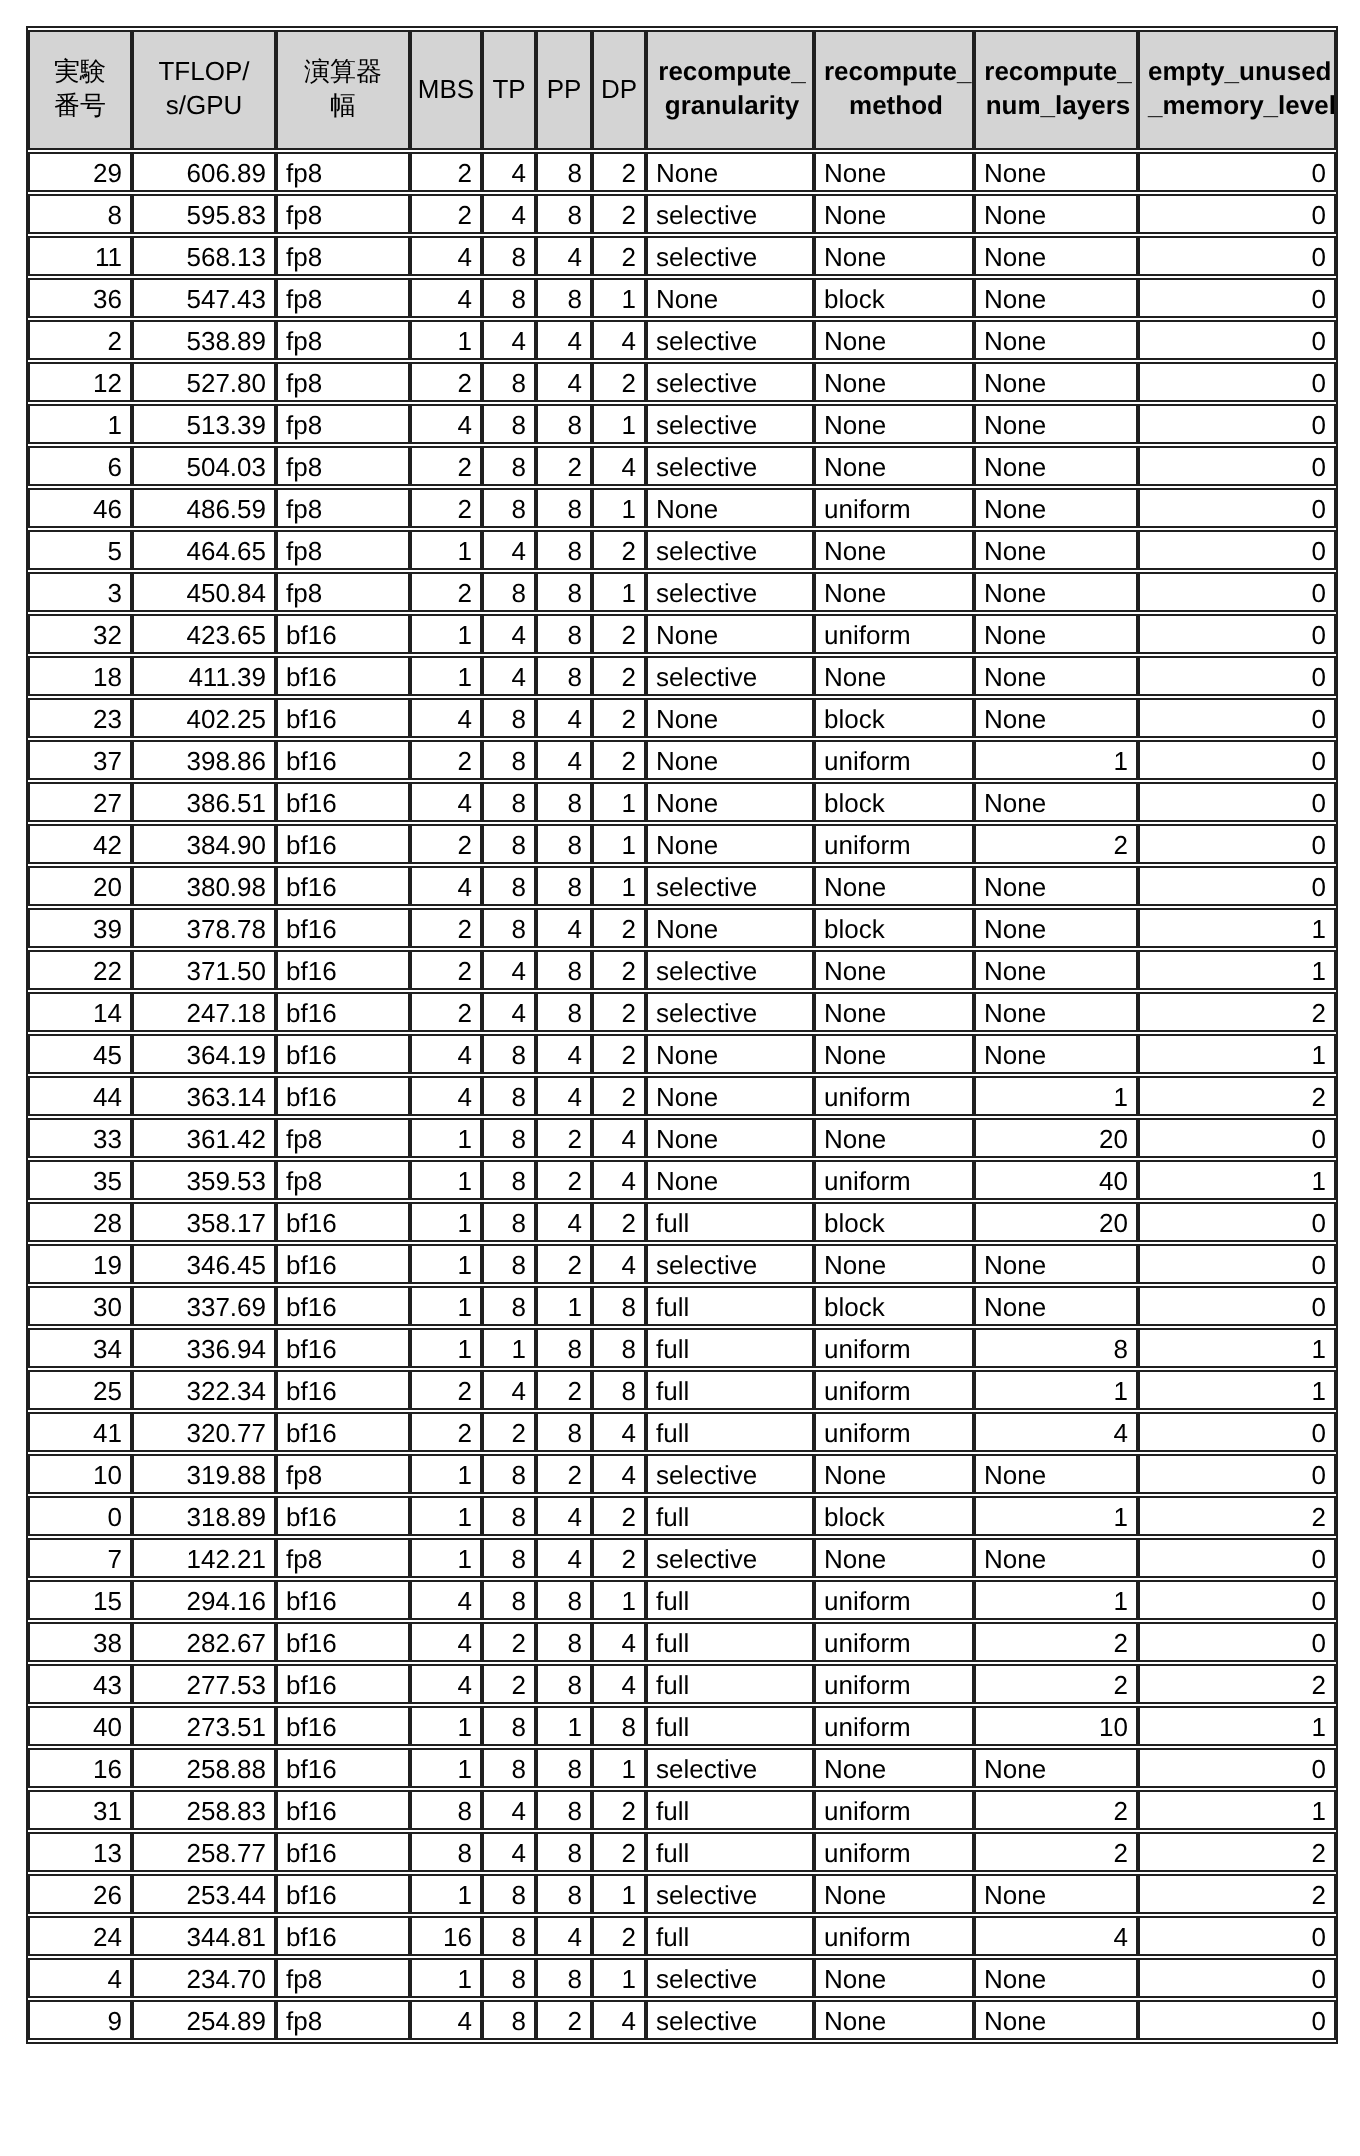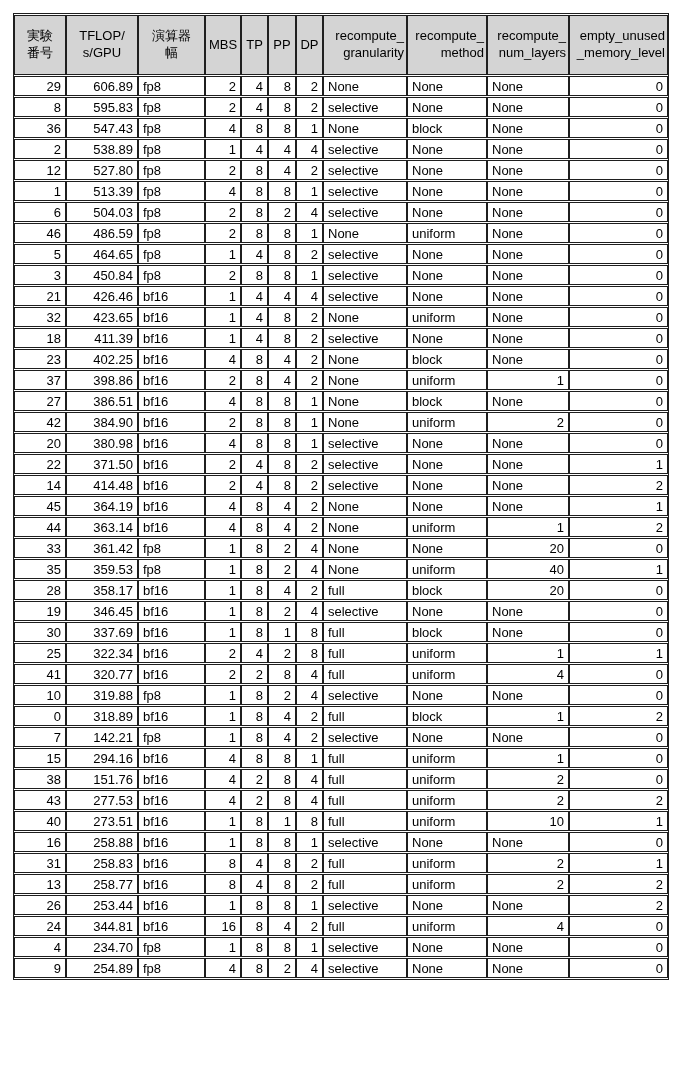--- a/index.html
+++ b/index.html
@@ -48,22 +48,23 @@
   }
   th {
     background: #d4d4d4;
     height: 60px;
     white-space: pre-line;
     line-height: 1.3;
     text-align: center;
     padding: 2px 2px;
   }
   th:nth-child(n+8) {
-    text-align: right;
+    text-align: center;
     padding-left: 4px;
+    font-weight: bold;
   }
   td {
     height: 20px;
     background: #ffffff;
     white-space: nowrap;
     padding: 0 4px;
   }
   td.num { text-align: right; }
   td.txt { text-align: left; }
 </style>
@@ -128,20 +129,33 @@
           <td class="num">2</td>
           <td class="num">4</td>
           <td class="num">8</td>
           <td class="num">2</td>
           <td class="txt">selective</td>
           <td class="txt">None</td>
           <td class="txt">None</td>
           <td class="num">0</td>
         </tr>
         <tr>
+          <td class="num">11</td>
+          <td class="num">568.13</td>
+          <td class="txt">fp8</td>
+          <td class="num">4</td>
+          <td class="num">8</td>
+          <td class="num">4</td>
+          <td class="num">2</td>
+          <td class="txt">selective</td>
+          <td class="txt">None</td>
+          <td class="txt">None</td>
+          <td class="num">0</td>
+        </tr>
+        <tr>
           <td class="num">36</td>
           <td class="num">547.43</td>
           <td class="txt">fp8</td>
           <td class="num">4</td>
           <td class="num">8</td>
           <td class="num">8</td>
           <td class="num">1</td>
           <td class="txt">None</td>
           <td class="txt">block</td>
           <td class="txt">None</td>
@@ -232,33 +246,20 @@
           <td class="num">2</td>
           <td class="num">8</td>
           <td class="num">8</td>
           <td class="num">1</td>
           <td class="txt">selective</td>
           <td class="txt">None</td>
           <td class="txt">None</td>
           <td class="num">0</td>
         </tr>
         <tr>
-          <td class="num">21</td>
-          <td class="num">426.46</td>
-          <td class="txt">bf16</td>
-          <td class="num">1</td>
-          <td class="num">4</td>
-          <td class="num">4</td>
-          <td class="num">4</td>
-          <td class="txt">selective</td>
-          <td class="txt">None</td>
-          <td class="txt">None</td>
-          <td class="num">0</td>
-        </tr>
-        <tr>
           <td class="num">32</td>
           <td class="num">423.65</td>
           <td class="txt">bf16</td>
           <td class="num">1</td>
           <td class="num">4</td>
           <td class="num">8</td>
           <td class="num">2</td>
           <td class="txt">None</td>
           <td class="txt">uniform</td>
           <td class="txt">None</td>
@@ -336,35 +337,48 @@
           <td class="num">4</td>
           <td class="num">8</td>
           <td class="num">8</td>
           <td class="num">1</td>
           <td class="txt">selective</td>
           <td class="txt">None</td>
           <td class="txt">None</td>
           <td class="num">0</td>
         </tr>
         <tr>
+          <td class="num">39</td>
+          <td class="num">378.78</td>
+          <td class="txt">bf16</td>
+          <td class="num">2</td>
+          <td class="num">8</td>
+          <td class="num">4</td>
+          <td class="num">2</td>
+          <td class="txt">None</td>
+          <td class="txt">block</td>
+          <td class="txt">None</td>
+          <td class="num">1</td>
+        </tr>
+        <tr>
           <td class="num">22</td>
           <td class="num">371.50</td>
           <td class="txt">bf16</td>
           <td class="num">2</td>
           <td class="num">4</td>
           <td class="num">8</td>
           <td class="num">2</td>
           <td class="txt">selective</td>
           <td class="txt">None</td>
           <td class="txt">None</td>
           <td class="num">1</td>
         </tr>
         <tr>
           <td class="num">14</td>
-          <td class="num">414.48</td>
+          <td class="num">247.18</td>
           <td class="txt">bf16</td>
           <td class="num">2</td>
           <td class="num">4</td>
           <td class="num">8</td>
           <td class="num">2</td>
           <td class="txt">selective</td>
           <td class="txt">None</td>
           <td class="txt">None</td>
           <td class="num">2</td>
         </tr>
@@ -453,20 +467,33 @@
           <td class="num">1</td>
           <td class="num">8</td>
           <td class="num">1</td>
           <td class="num">8</td>
           <td class="txt">full</td>
           <td class="txt">block</td>
           <td class="txt">None</td>
           <td class="num">0</td>
         </tr>
         <tr>
+          <td class="num">34</td>
+          <td class="num">336.94</td>
+          <td class="txt">bf16</td>
+          <td class="num">1</td>
+          <td class="num">1</td>
+          <td class="num">8</td>
+          <td class="num">8</td>
+          <td class="txt">full</td>
+          <td class="txt">uniform</td>
+          <td class="num">8</td>
+          <td class="num">1</td>
+        </tr>
+        <tr>
           <td class="num">25</td>
           <td class="num">322.34</td>
           <td class="txt">bf16</td>
           <td class="num">2</td>
           <td class="num">4</td>
           <td class="num">2</td>
           <td class="num">8</td>
           <td class="txt">full</td>
           <td class="txt">uniform</td>
           <td class="num">1</td>
@@ -532,21 +559,21 @@
           <td class="num">8</td>
           <td class="num">8</td>
           <td class="num">1</td>
           <td class="txt">full</td>
           <td class="txt">uniform</td>
           <td class="num">1</td>
           <td class="num">0</td>
         </tr>
         <tr>
           <td class="num">38</td>
-          <td class="num">151.76</td>
+          <td class="num">282.67</td>
           <td class="txt">bf16</td>
           <td class="num">4</td>
           <td class="num">2</td>
           <td class="num">8</td>
           <td class="num">4</td>
           <td class="txt">full</td>
           <td class="txt">uniform</td>
           <td class="num">2</td>
           <td class="num">0</td>
         </tr>

